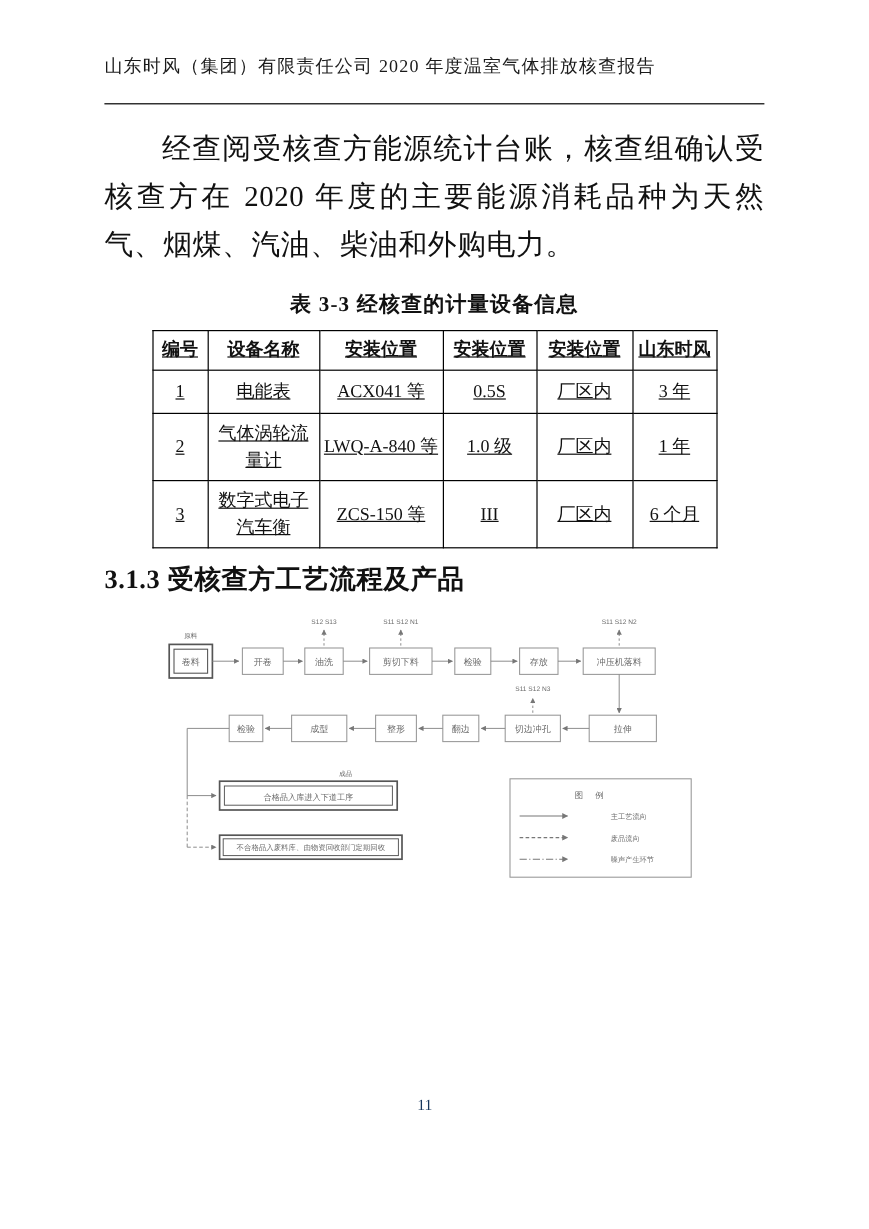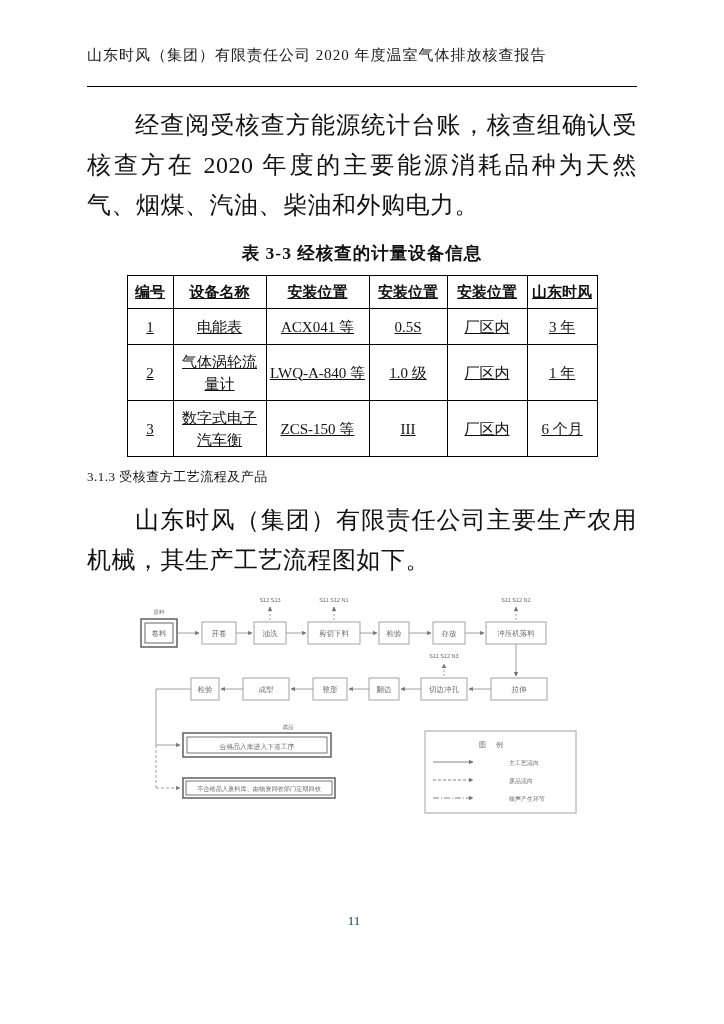--- a/index.html
+++ b/index.html
@@ -52,22 +52,22 @@
     vertical-align: middle;
     font-size: 15px;
     padding: 4px 2px;
     line-height: 22px;
   }
   table.meter-table th { font-weight: bold; height: 33px; }
   table.meter-table tr.r1 td { height: 36px; }
   table.meter-table tr.r2 td, table.meter-table tr.r3 td { height: 56px; }
 
   .section-heading {
-    font-size: 13px;
-    font-weight: normal;
+    font-size: 22px;
+    font-weight: bold;
     letter-spacing: 0.5px;
   }
 
   .flowchart-wrap { margin: 10px 0 0 41px; }
 
   .page-number {
     position: absolute;
     left: 0; right: 16px;
     top: 913px;
     text-align: center;
@@ -137,21 +137,20 @@
       <td>III</td>
       <td>厂区内</td>
       <td>6 个月</td>
     </tr>
   </tbody>
     </table>
 
 
   <div class="section-heading">3.1.3  受核查方工艺流程及产品</div>
 
-  <p class="para tight">山东时风（集团）有限责任公司主要生产农用机械，其生产工艺流程图如下。</p>
 
   <div class="flowchart-wrap">
     <svg width="460" height="230" viewBox="0 0 460 230">
       <defs>
         <marker id="arr" viewBox="0 0 10 10" refX="9" refY="5" markerWidth="5.5" markerHeight="5.5" orient="auto-start-reverse">
           <path d="M0,0 L10,5 L0,10 z" fill="#777"></path>
         </marker>
       </defs>
 
       <text class="tiny-label" x="142" y="12" text-anchor="middle">S12 S13</text>

